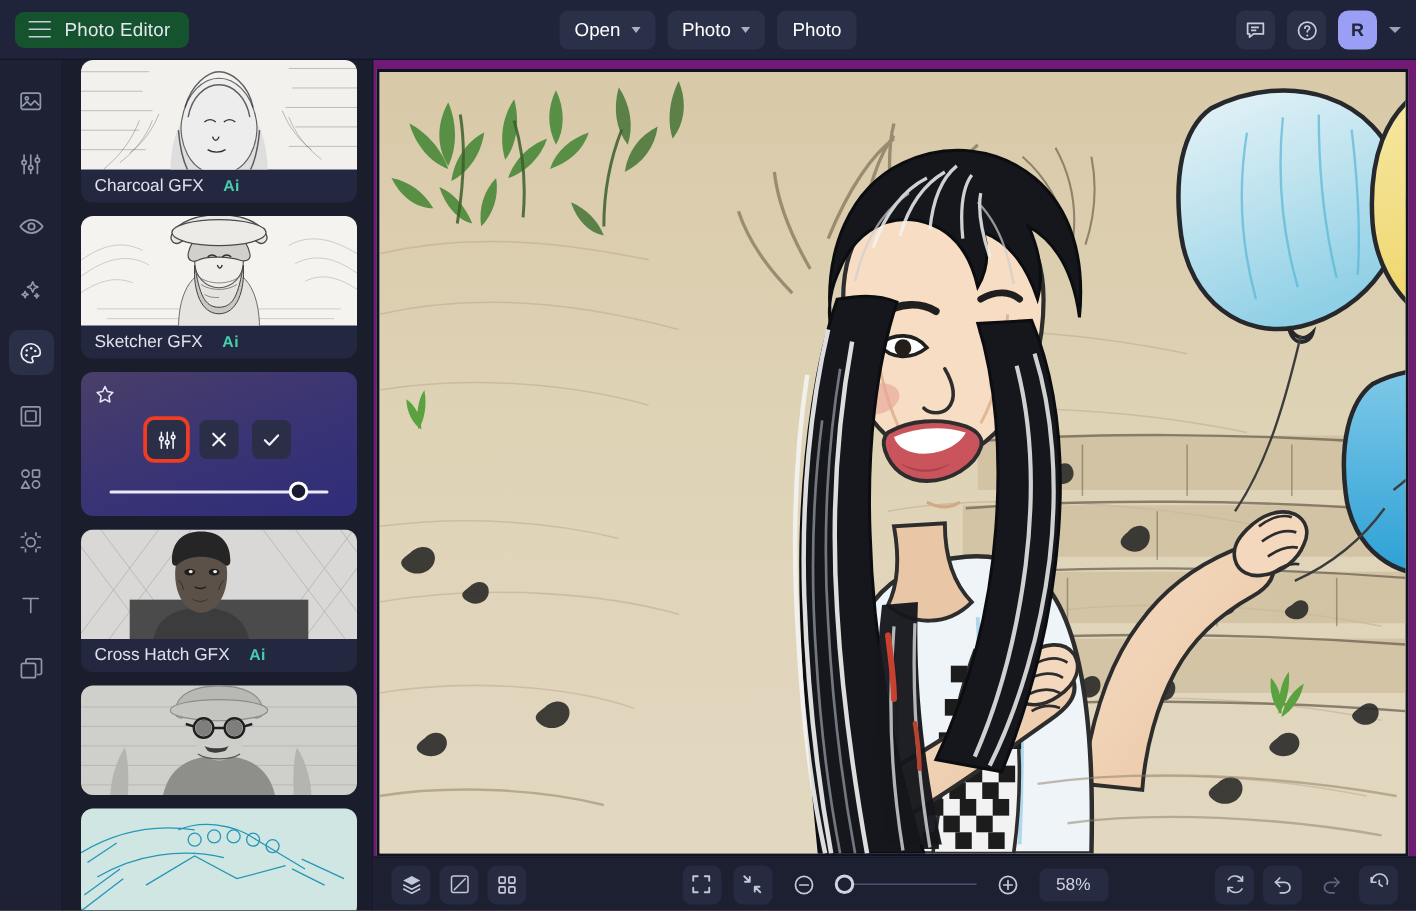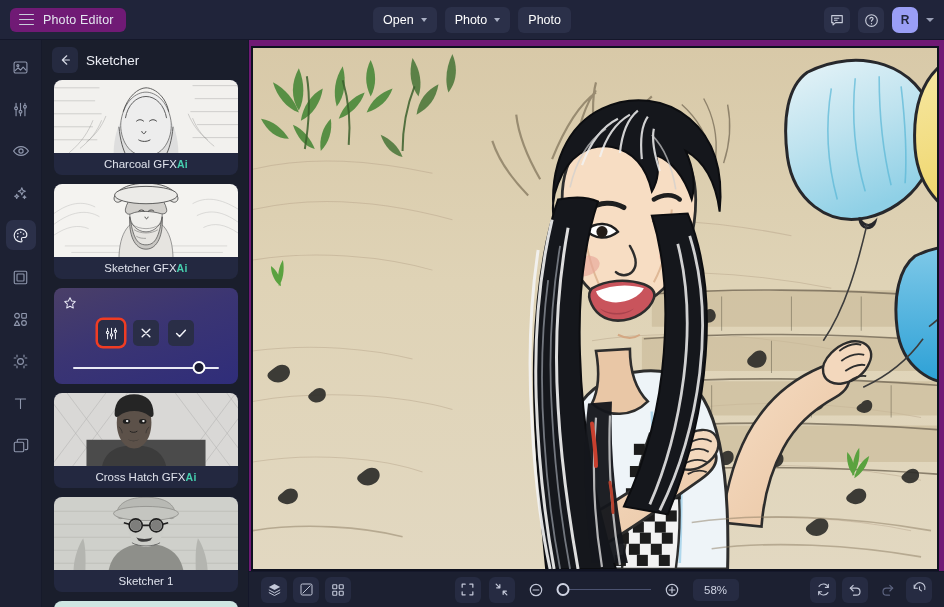--- a/index.html
+++ b/index.html
@@ -16,21 +16,21 @@
   .topbar {
     height: 40px; flex: 0 0 40px;
     background: #20243a;
     display: flex; align-items: center;
     position: relative;
     border-bottom: 1px solid #14172a;
   }
   .tb-left { display: flex; align-items: center; padding-left: 10px; }
   .brand {
     display: flex; align-items: center; gap: 9px;
-    background: #701a75; border-radius: 6px;
+    background: #14532d; border-radius: 6px;
     padding: 5px 12px 5px 9px;
     cursor: pointer;
   }
   .brand-label { font-size: 12.5px; color: #e4e7f0; letter-spacing: .15px; }
   .hamburger { width: 15px; height: 12px; display: flex; flex-direction: column; justify-content: space-between; }
   .hamburger i { display: block; height: 1.8px; background: #c9cddb; border-radius: 1px; }
 
   .tb-center {
     position: absolute; left: 50%; top: 0; transform: translateX(-50%);
     height: 40px; display: flex; align-items: center; gap: 8px;
@@ -87,21 +87,21 @@
   .panel-head { height: 40px; display: flex; align-items: center; gap: 8px; padding: 0 10px; flex: 0 0 40px; }
   .back-btn { width: 26px; height: 26px; border-radius: 6px; background: #252a40; display: flex; align-items: center; justify-content: center; cursor: pointer; }
   .panel-title { font-size: 13.5px; color: #eceef5; }
   .panel-list { flex: 1; overflow: hidden; padding: 0 10px 0 12px; display: flex; flex-direction: column; gap: 9px; }
 
   .card {
     background: #232840; border-radius: 8px; overflow: hidden;
     flex: 0 0 auto; cursor: pointer; position: relative;
   }
   .card-thumb { height: 73px; width: 100%; position: relative; overflow: hidden; }
-  .card-label { height: 22px; display: flex; align-items: center; justify-content: center; padding: 0 23px; }
+  .card-label { height: 22px; display: flex; align-items: center; justify-content: flex-start; padding: 0 9px; gap: 13px; }
   .card-name { font-size: 11.5px; color: #dfe2ec; white-space: nowrap; overflow: hidden; text-overflow: ellipsis; }
   .ai-badge { font-size: 10.5px; font-weight: bold; color: #46cfae; letter-spacing: .3px; }
 
   
   .card.active {
     height: 96px; padding: 0;
     background: linear-gradient(160deg, #4a3f68 0%, #3b3573 45%, #2f2d7a 100%);
     display: flex; flex-direction: column; align-items: center;
     justify-content: flex-start;
   }
@@ -268,28 +268,20 @@
       </div>
       <div class="rail-item">
         <svg width="17" height="17" viewBox="0 0 18 18" fill="none" stroke="#8f97ad" stroke-width="1.2">
           <rect x="2.4" y="5.6" width="10" height="10" rx="1.2"></rect>
           <path d="M5.6 5.6V3.6a1.2 1.2 0 011.2-1.2h8.6a1.2 1.2 0 011.2 1.2v8.6a1.2 1.2 0 01-1.2 1.2h-2"></path>
         </svg>
       </div>
     </div>
 
     <div class="panel">
-      <div class="panel-head">
-        <div class="back-btn">
-          <svg width="14" height="14" viewBox="0 0 16 16" fill="none" stroke="#d6d9e4" stroke-width="1.4" stroke-linecap="round" stroke-linejoin="round">
-            <path d="M10 3.2L5 8l5 4.8M5.2 8H13"></path>
-          </svg>
-        </div>
-        <div class="panel-title">Sketcher</div>
-      </div>
 
       <div class="panel-list">
 
         <div class="card">
           <div class="card-thumb">
             <svg width="100%" height="100%" viewBox="0 0 170 73" preserveAspectRatio="xMidYMid slice">
               <rect width="170" height="73" fill="#f2f1ee"></rect>
               <g stroke="#7d7d7d" stroke-width=".5" fill="none" opacity=".55">
                 <path d="M0 10h42M0 22h38M0 34h44M0 46h36M0 58h40M128 8h42M130 20h40M126 32h44M132 44h38M128 56h42"></path>
               </g>
@@ -429,23 +421,20 @@
               <g fill="none" stroke="#1f1f1f" stroke-width="1.5">
                 <circle cx="75.5" cy="29" r="6"></circle>
                   <circle cx="94.5" cy="29" r="6"></circle>
                 <path d="M81.5 29h7M69.5 28l-5-1.5M100.5 28l5-1.5"></path>
               </g>
               <circle cx="75.5" cy="29" r="5" fill="#4a4a4a" opacity=".6"></circle>
               <circle cx="94.5" cy="29" r="5" fill="#4a4a4a" opacity=".6"></circle>
               <path d="M76 40c3 2 12 2 15 0l-2 3c-4 1.5-9 1.5-11 0z" fill="#3c3c3c"></path>
               <path d="M72 45c6 4 20 4 26 0" stroke="#555" stroke-width=".7" fill="none"></path>
             </svg>
-          </div>
-          <div class="card-label">
-            <span class="card-name">Sketcher 1</span>
           </div>
         </div>
 
         <div class="card">
           <div class="card-thumb">
             <svg width="100%" height="100%" viewBox="0 0 170 73" preserveAspectRatio="xMidYMid slice">
               <rect width="170" height="73" fill="#cfe6e2"></rect>
               <g stroke="#2596b8" stroke-width=".8" fill="none">
                 <path d="M0 30c20-12 44-18 70-14M10 45c24-14 52-18 78-12"></path>
                 <path d="M60 16c14-6 34-4 48 6l30 18"></path>

